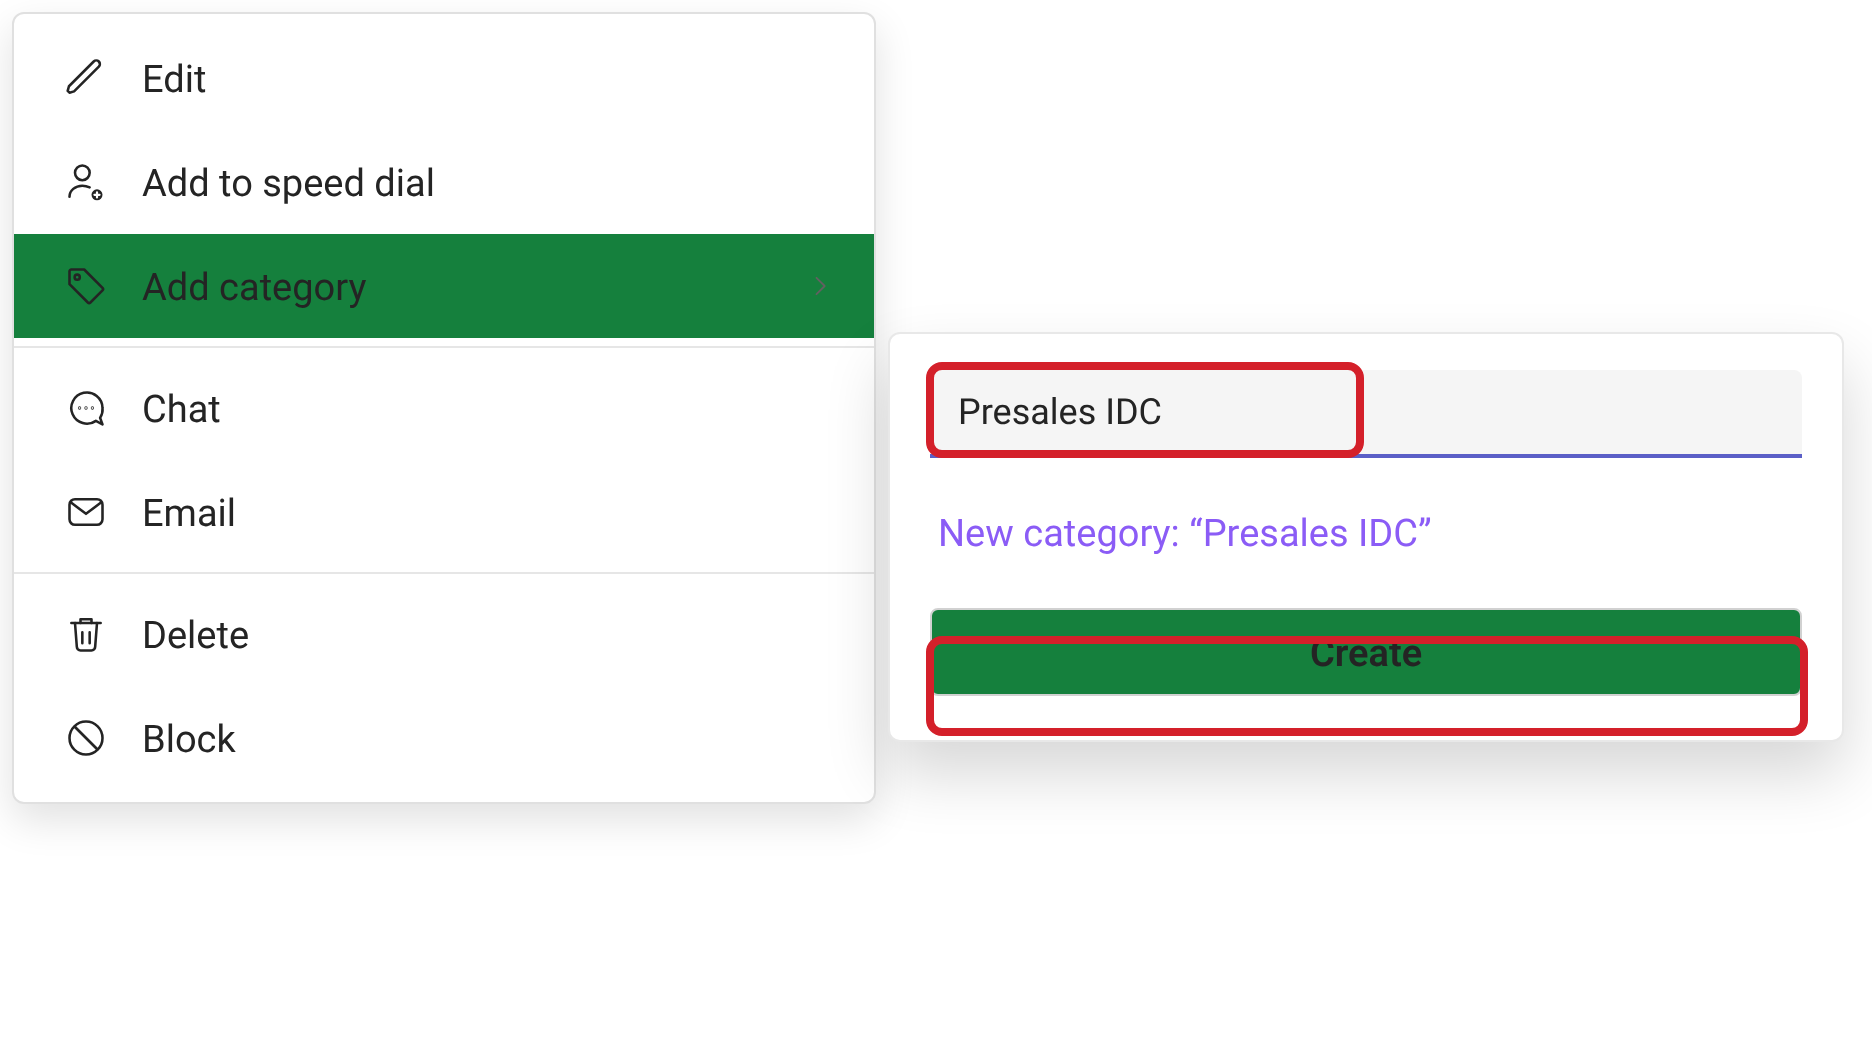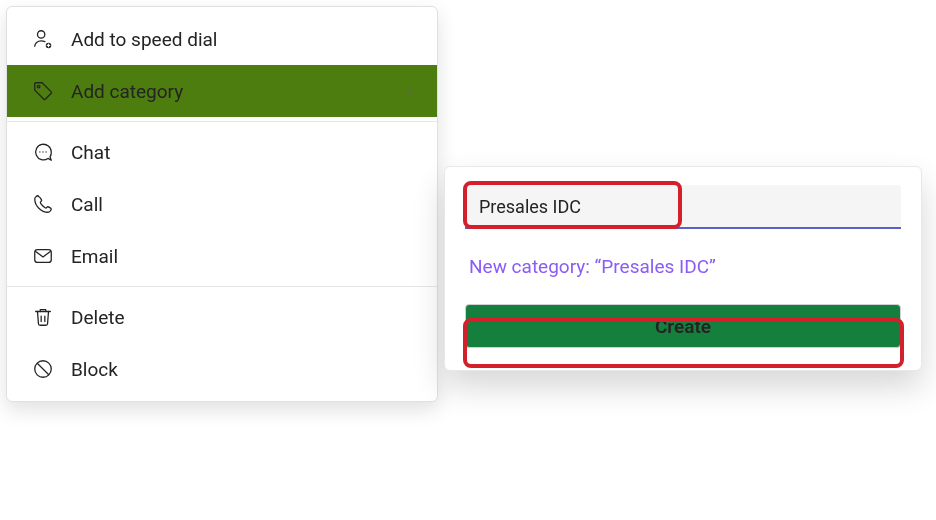--- a/index.html
+++ b/index.html
@@ -62,21 +62,21 @@
   .menu-item .chevron svg {
     width: 14px;
     height: 14px;
     stroke: #616161;
     fill: none;
     stroke-width: 1.6;
     stroke-linecap: round;
     stroke-linejoin: round;
   }
   .menu-item.hovered {
-    background: #4d7c0f;
+    background: #15803d;
   }
   .separator {
     height: 1px;
     background: #e6e6e6;
     margin: 4px 0;
   }
 
   .flyout {
     position: absolute;
     left: 444px;
@@ -132,20 +132,28 @@
     border-radius: 8px;
     pointer-events: none;
     box-sizing: border-box;
   }
 </style>
 </head>
 <body>
 
 <div class="context-menu">
 
+  <div class="menu-item">
+    <span class="icon">
+      <svg viewBox="0 0 24 24">
+          <path d="M3 20l2.5-.7L19 5.8a2 2 0 0 0 0-2.8 2 2 0 0 0-2.8 0L2.7 16.5 2 19l1 1z"></path>
+        </svg>
+    </span>
+    <span class="label">Edit</span>
+  </div>
 
 
   <div class="menu-item">
     <span class="icon">
       <svg viewBox="0 0 24 24">
           <circle cx="10" cy="7" r="4"></circle>
           <path d="M3 20c0-3.3 3.1-6 7-6 1.5 0 2.9.4 4 .9"></path>
           <circle cx="18" cy="19" r="3" fill="#242424" stroke="none"></circle>
           <path d="M18 17.6v2.8M16.6 19h2.8" stroke="#fff" stroke-width="1.2"></path>
         </svg>
@@ -175,28 +183,20 @@
       <svg viewBox="0 0 24 24">
           <path d="M21 12a8.5 8.5 0 1 0-3.6 7L21 21l-1.3-3.6A8.4 8.4 0 0 0 21 12z"></path>
           <circle cx="8.5" cy="12" r="0.2" fill="#242424"></circle>
           <circle cx="12" cy="12" r="0.2" fill="#242424"></circle>
           <circle cx="15.5" cy="12" r="0.2" fill="#242424"></circle>
         </svg>
     </span>
     <span class="label">Chat</span>
   </div>
 
-  <div class="menu-item">
-    <span class="icon">
-      <svg viewBox="0 0 24 24">
-          <path d="M6.5 3C5 3 3 5 3 6.5 3 14 10 21 17.5 21c1.5 0 3.5-2 3.5-3.5 0-.8-3-2.5-3.7-2.5-.5 0-1.6 1.4-2.2 1.4-1.3 0-6-4.7-6-6 0-.6 1.4-1.7 1.4-2.2C10.5 7.5 8.8 4.5 8 4.5 7.5 4.5 7 3 6.5 3z"></path>
-        </svg>
-    </span>
-    <span class="label">Call</span>
-  </div>
 
   <div class="menu-item">
     <span class="icon">
       <svg viewBox="0 0 24 24">
           <rect x="3" y="5" width="18" height="14" rx="3"></rect>
           <path d="M4 7l8 6 8-6"></path>
         </svg>
     </span>
     <span class="label">Email</span>
   </div>

